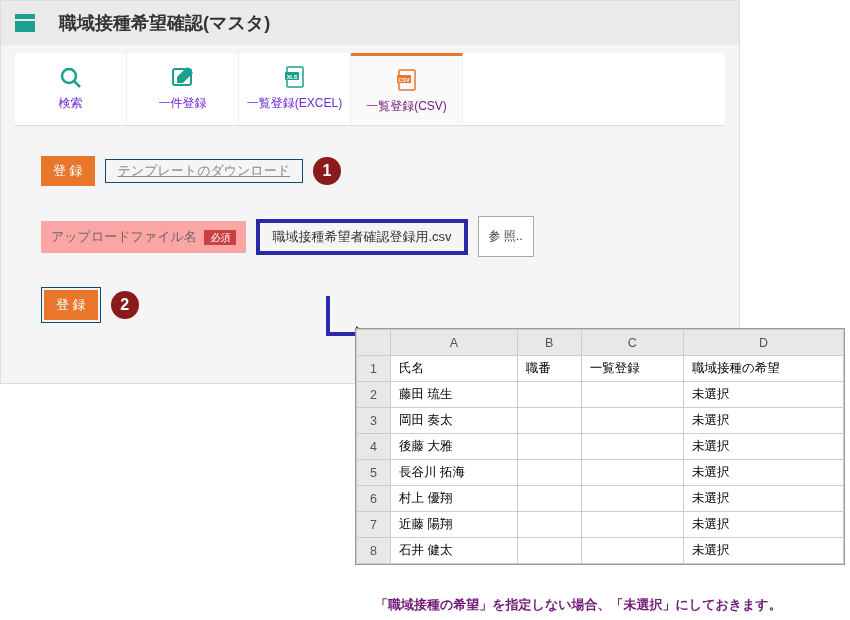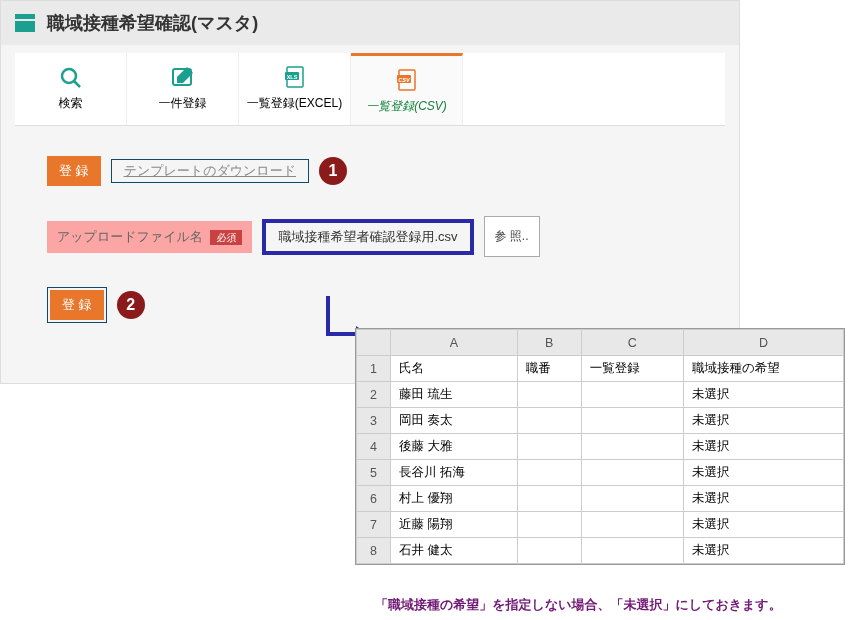--- a/index.html
+++ b/index.html
@@ -1,30 +1,30 @@
 <!DOCTYPE html>
 <html><head>
   <meta charset="utf-8">
   <style>
     * { box-sizing: border-box; margin: 0; padding: 0; }
     body { font-family: "Meiryo", "Hiragino Sans", sans-serif; font-size: 13px; background: #fff; width: 850px; height: 620px; position: relative; }
     
     .app-window { width: 740px; background: #f5f5f5; border: 1px solid #ddd; }
-    .title-bar { background: #eaeaea; padding: 10px 14px; display: flex; align-items: center; gap: 12px; font-size: 18px; font-weight: bold; color: #333; }
+    .title-bar { background: #eaeaea; padding: 10px 14px; display: flex; align-items: center; gap: 24px; font-size: 18px; font-weight: bold; color: #333; }
     .title-icon { width: 20px; height: 18px; display: inline-block; }
     
     .tabs { display: flex; background: #fff; border-bottom: 1px solid #ddd; margin: 8px 14px 0; }
-    .tab { width: 112px; padding: 12px 0 10px; text-align: center; cursor: pointer; border-right: 1px solid #eee; font-size: 12px; color: #000000; }
-    .tab.active { border-top: 3px solid #e8762b; color: #15803d; background: #fafafa; font-style: italic; }
+    .tab { width: 112px; padding: 12px 0 10px; text-align: center; cursor: pointer; border-right: 1px solid #eee; font-size: 12px; color: #6d28d9; }
+    .tab.active { border-top: 3px solid #e8762b; color: #701a75; background: #fafafa; }
     .tab-icon { display: block; margin: 0 auto 6px; width: 28px; height: 24px; }
     .tab-label { font-size: 12px; }
     
     .content { padding: 30px 30px 30px 40px; }
     
-    .row { display: flex; align-items: center; gap: 10px; margin-bottom: 30px; margin-left: 6px; }
+    .row { display: flex; align-items: center; gap: 10px; margin-bottom: 30px; }
     .btn-orange { background: #e8762b; color: #fff; padding: 6px 12px; border: none; cursor: pointer; font-size: 13px; }
     .template-link { color: #888; text-decoration: underline; cursor: pointer; padding: 6px 10px; }
     .hl-red { border: 1px solid #0c4a6e; padding: 2px; }
     
     .badge-num { width: 28px; height: 28px; border-radius: 50%; background: #8b1a1a; color: #fff; font-weight: bold; display: flex; align-items: center; justify-content: center; font-size: 16px; }
     
     .upload-label { background: #fca5a5; padding: 7px 10px; color: #666; display: inline-block; }
     .req-badge { background: #c94141; color: #fff; font-size: 10px; padding: 2px 6px; margin-left: 4px; }
     .file-field { border: 4px solid #2a2aa8; padding: 5px 12px; color: #333; font-size: 13px; min-width: 200px; }
     .browse-btn { background: #fff; border: 1px solid #aaa; padding: 11px 10px; cursor: pointer; font-size: 12px; color: #444; }

